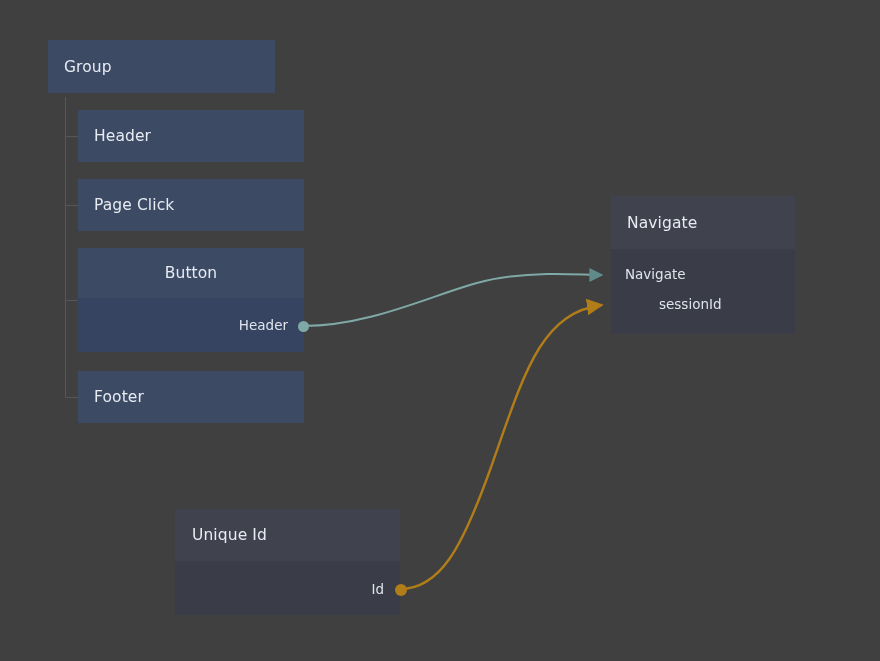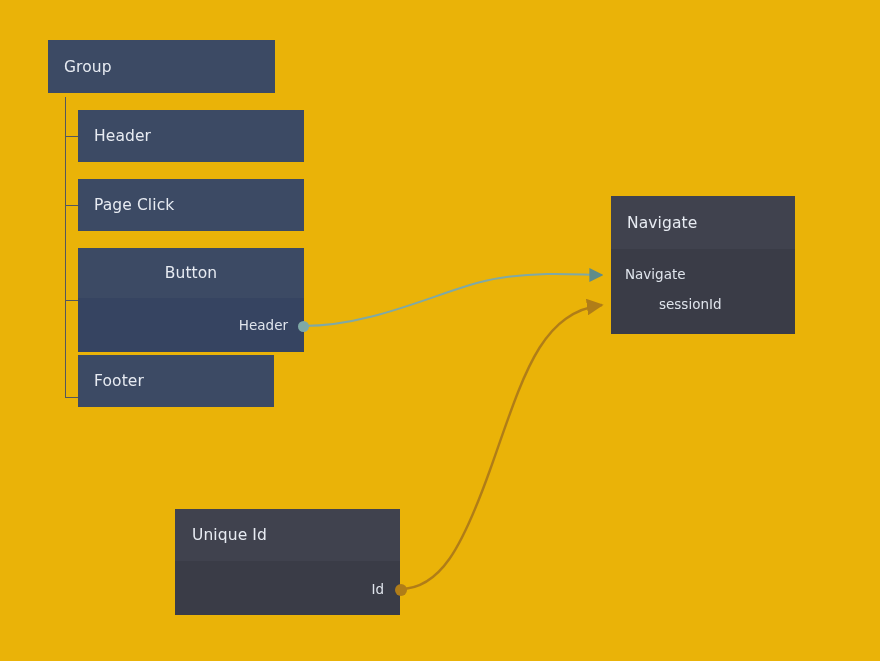--- a/index.html
+++ b/index.html
@@ -8,21 +8,21 @@
     background: #1e1e1e;
   }
   body {
     font-family: "DejaVu Sans", sans-serif;
     -webkit-font-smoothing: antialiased;
   }
   #canvas {
     position: relative;
     width: 880px;
     height: 661px;
-    background: #eab308;
+    background: #404040;
     overflow: hidden;
   }
 
   
   #edges {
     position: absolute;
     left: 0;
     top: 0;
     width: 880px;
     height: 661px;
@@ -145,21 +145,21 @@
       <span>Button</span>
     </div>
     <div class="node-body" style="height:54px;">
       <div class="port-row out" style="top:21px; right:0;">
         <span class="port-label">Header</span>
       </div>
     </div>
   </div>
   <div class="port-dot" style="left:297.5px; top:320.5px; background:#7fa9a6;"></div>
 
-  <div class="node node-blue" style="left:78px; top:355px; width:196px; height:52px;">
+  <div class="node node-blue" style="left:78px; top:371px; width:226px; height:52px;">
     <div class="node-header" style="height:52px;">
       <span>Footer</span>
     </div>
   </div>
 
   <div class="node node-gray" style="left:611px; top:196px; width:184px; height:138px;">
     <div class="node-header" style="height:53px;">
       <span>Navigate</span>
     </div>
     <div class="node-body" style="height:85px;">

